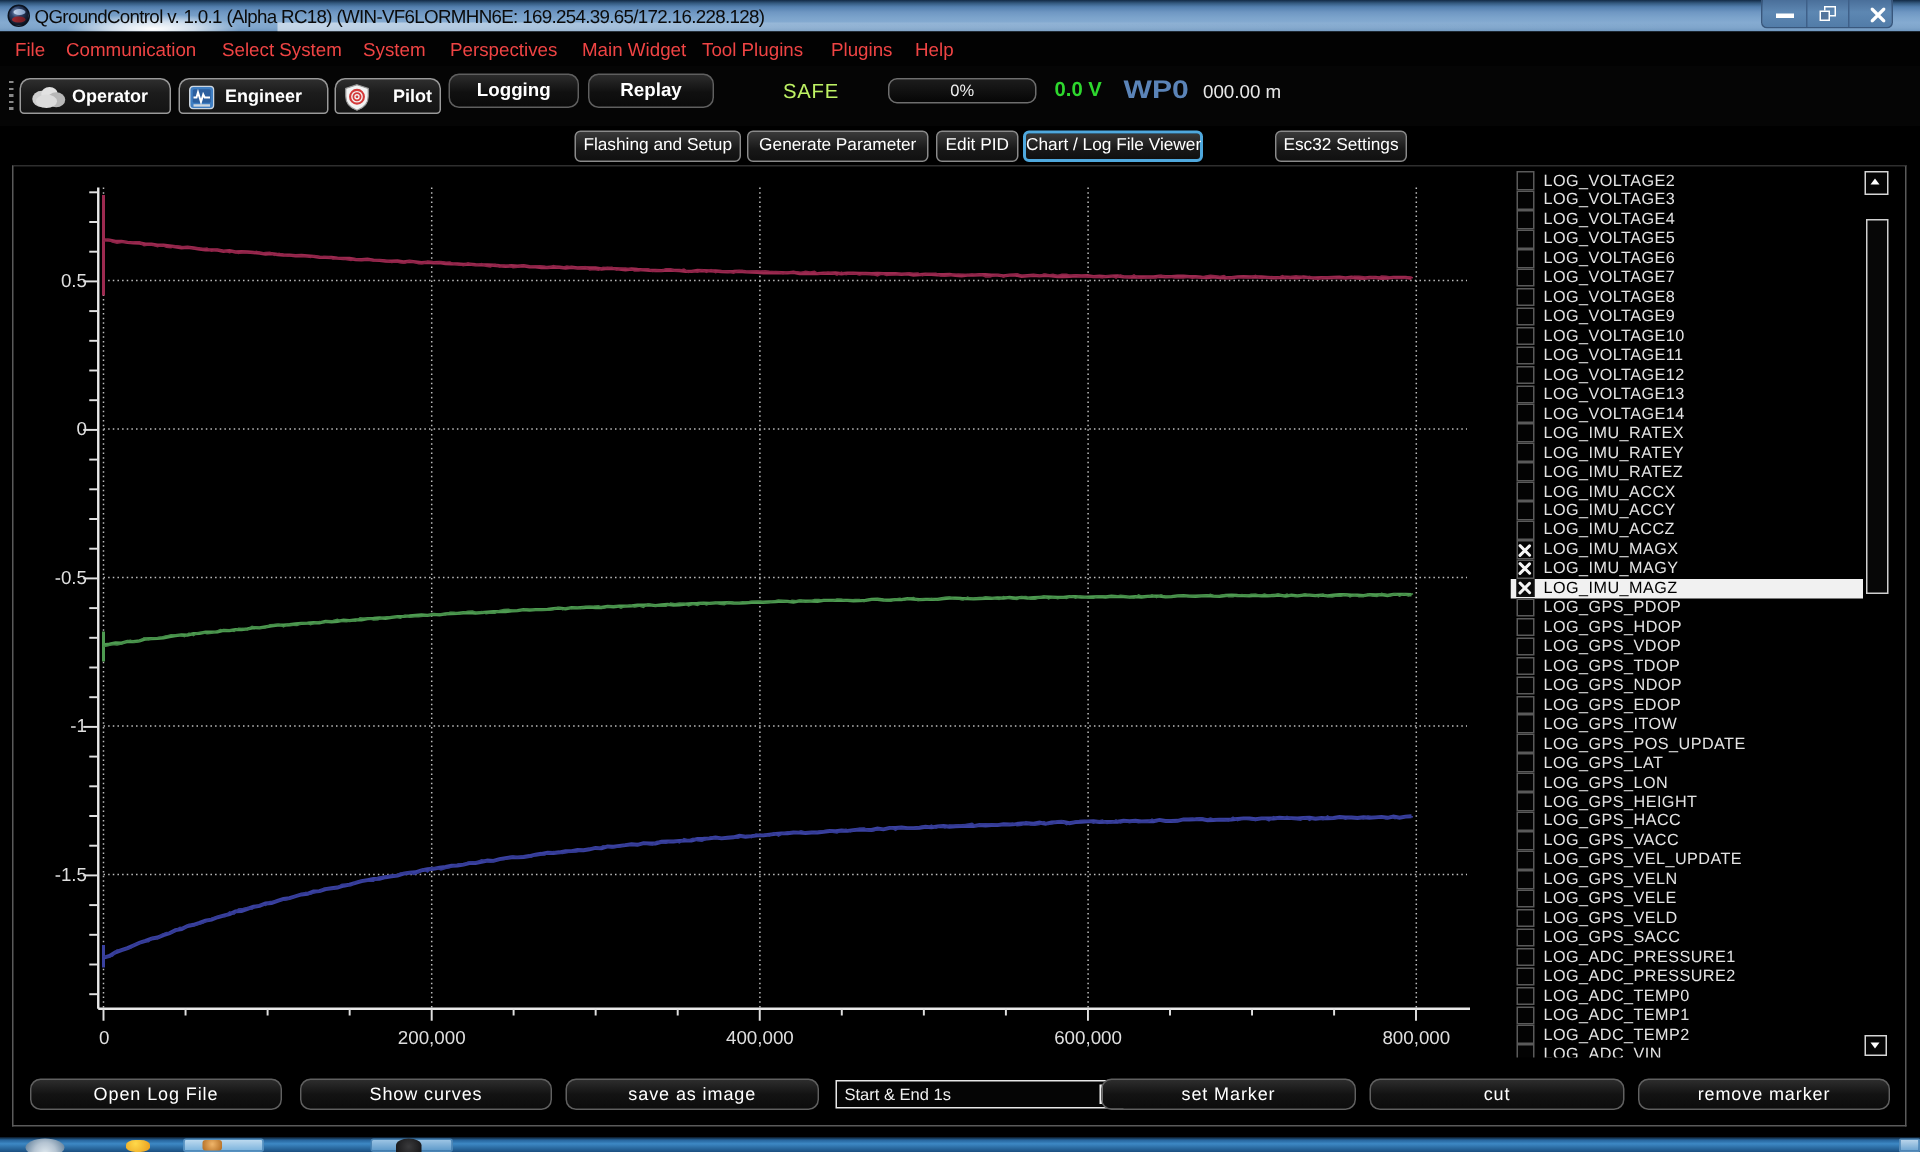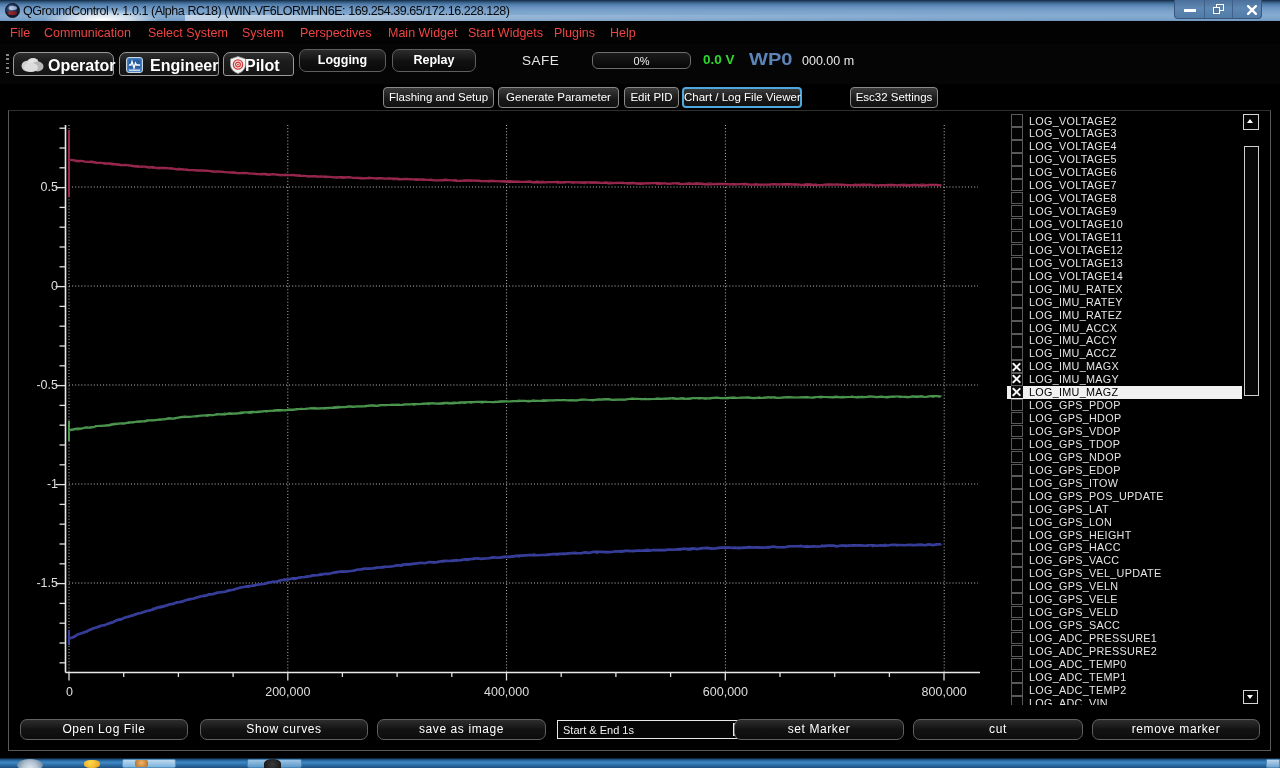--- a/index.html
+++ b/index.html
@@ -14,24 +14,24 @@
 #appicon:before{content:"";position:absolute;left:3px;top:2px;width:8px;height:4px;border-radius:50%;background:linear-gradient(90deg,#c8d8ee,#7f9cc4);}
 #winbtns{left:1174px;top:0;width:88px;height:19px;background:linear-gradient(180deg,#4a6f9a,#5d87b2 45%,#527ca8);border:1px solid #39577c;border-top:none;border-radius:0 0 4px 4px;}
 #winbtns .sep{position:absolute;top:0;width:1px;height:18px;background:#3f6089;}
 .wglyph{position:absolute;color:#fff;}
 
 #menubar{left:0;top:21px;width:1280px;height:23px;background:#020202;color:#ef4444;font-size:12.5px;}
 #menubar span{position:absolute;top:5px;}
 
 #toolbar{left:0;top:44px;width:1280px;height:40px;background:#050505;}
 .handle{left:6px;top:54px;width:3px;height:21px;background-image:repeating-linear-gradient(180deg,#888 0 1.6px,transparent 1.6px 4.4px);}
-.ptab{position:absolute;top:52px;height:24px;background:linear-gradient(180deg,#2e2e2e,#1c1c1c 40%,#141414);border:1px solid #9a9a9a;border-radius:7px 7px 3px 3px;color:#fff;font-weight:bold;font-size:16px;}
+.ptab{position:absolute;top:52px;height:24px;background:linear-gradient(180deg,#2e2e2e,#1c1c1c 40%,#141414);border:1px solid #9a9a9a;border-radius:7px 7px 3px 3px;color:#fff;font-weight:bold;font-size:12px;}
 .ptab .lbl{position:absolute;top:4px;}
 .toolbtn{position:absolute;top:49px;height:23px;background:linear-gradient(180deg,#2c2c2c,#101010 55%,#0a0a0a);border:1px solid #5f5f5f;border-radius:7px;color:#fff;font-weight:bold;font-size:12.5px;text-align:center;}
-#safe{left:522px;top:53px;font-size:13.5px;color:#e5e5e5;letter-spacing:0.5px;}
+#safe{left:522px;top:53px;font-size:13.5px;color:#bef264;letter-spacing:0.5px;}
 #pbar{left:592px;top:52px;width:99px;height:17px;border:1px solid #6e6e6e;border-radius:6px;background:linear-gradient(180deg,#1c1c1c,#060606);color:#eee;font-size:11px;text-align:center;line-height:16px;}
 #volt{left:703px;top:52px;font-size:13.5px;font-weight:bold;color:#2ed82e;}
 #wp{left:749px;top:50px;font-size:17px;font-weight:bold;color:#5b84b8;transform:scaleX(1.18);transform-origin:0 0;}
 #alt{left:802px;top:54px;font-size:12.5px;color:#e8e8e8;}
 
 .stab{position:absolute;top:87px;height:21px;background:linear-gradient(180deg,#3a3a3a,#181818 60%,#101010);border:1px solid #8a8a8a;border-radius:4px;color:#fff;font-size:11.5px;text-align:center;line-height:19px;white-space:nowrap;}
 .stab.sel{border:2px solid #4fa8dd;line-height:17px;}
 
 #panel{left:8px;top:110px;width:1263px;height:641px;border:1px solid #5a5a5a;border-top:1px solid #2e2e2e;background:#000;}
 
@@ -77,21 +77,21 @@
     </svg>
 </div>
 
 <div class="abs" id="menubar">
   <span style="left:10px;">File</span>
   <span style="left:44px;">Communication</span>
   <span style="left:148px;">Select System</span>
   <span style="left:242px;">System</span>
   <span style="left:300px;">Perspectives</span>
   <span style="left:388px;">Main Widget</span>
-  <span style="left:468px;">Start Widgets</span>
+  <span style="left:468px;">Tool Plugins</span>
   <span style="left:554px;">Plugins</span>
   <span style="left:610px;">Help</span>
 </div>
 
 <div class="abs" id="toolbar"></div>
 <div class="abs handle"></div>
 <div class="ptab" style="left:13px;width:101px;">
   <svg style="position:absolute;left:7px;top:4px;" width="23" height="15" viewBox="0 0 23 15">
     <ellipse cx="7" cy="9" rx="6.5" ry="5.5" fill="#cfcfcf"></ellipse>
       <ellipse cx="12" cy="5.5" rx="5.5" ry="4.5" fill="#e2e2e2"></ellipse>
@@ -109,21 +109,21 @@
   </svg>
   <span class="lbl" style="left:30px;">Engineer</span>
 </div>
 <div class="ptab" style="left:223px;width:71px;">
   <svg style="position:absolute;left:6px;top:2.5px;" width="16" height="18" viewBox="0 0 16 18">
     <path d="M8 0.5 L15.5 3 L15.5 8 C15.5 13 12.5 16 8 17.5 C3.5 16 0.5 13 0.5 8 L0.5 3 Z" fill="#f3f3f3" stroke="#999" stroke-width="0.8"></path>
     <circle cx="8" cy="8.5" r="4.6" fill="none" stroke="#d43a3a" stroke-width="1.4"></circle>
     <circle cx="8" cy="8.5" r="2.4" fill="none" stroke="#d43a3a" stroke-width="1.2"></circle>
     <circle cx="8" cy="8.5" r="0.9" fill="#d43a3a"></circle>
   </svg>
-  <span class="lbl" style="left:21px;">Pilot</span>
+  <span class="lbl" style="left:38px;">Pilot</span>
 </div>
 <div class="toolbtn" style="left:299px;width:87px;line-height:21px;">Logging</div>
 <div class="toolbtn" style="left:392px;width:84px;line-height:21px;">Replay</div>
 <div class="abs" id="safe">SAFE</div>
 <div class="abs" id="pbar">0%</div>
 <div class="abs" id="volt">0.0 V</div>
 <div class="abs" id="wp">WP0</div>
 <div class="abs" id="alt">000.00 m</div>
 
 <div class="stab" style="left:383px;width:111px;">Flashing and Setup</div>

